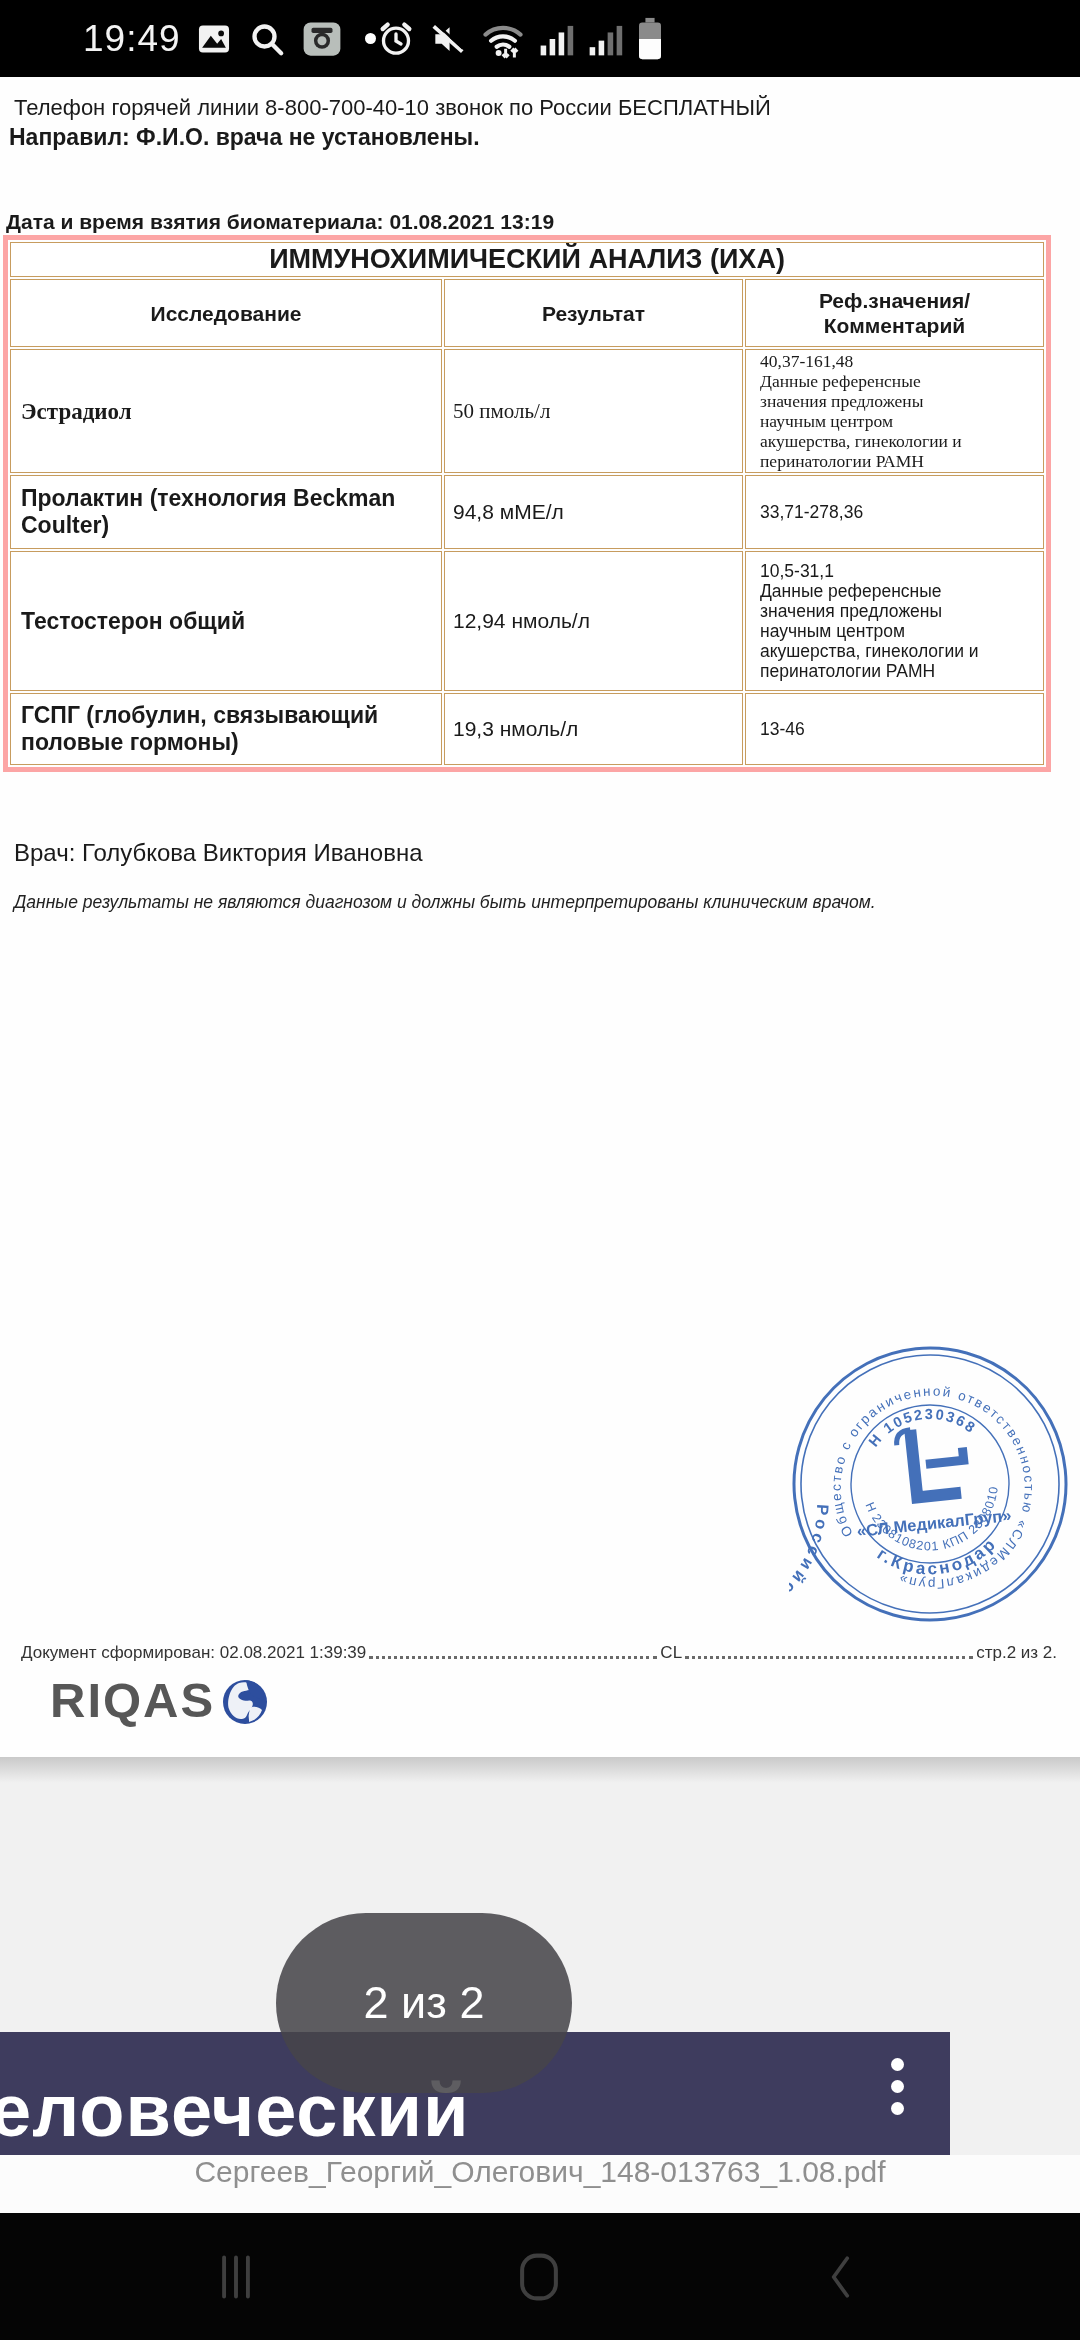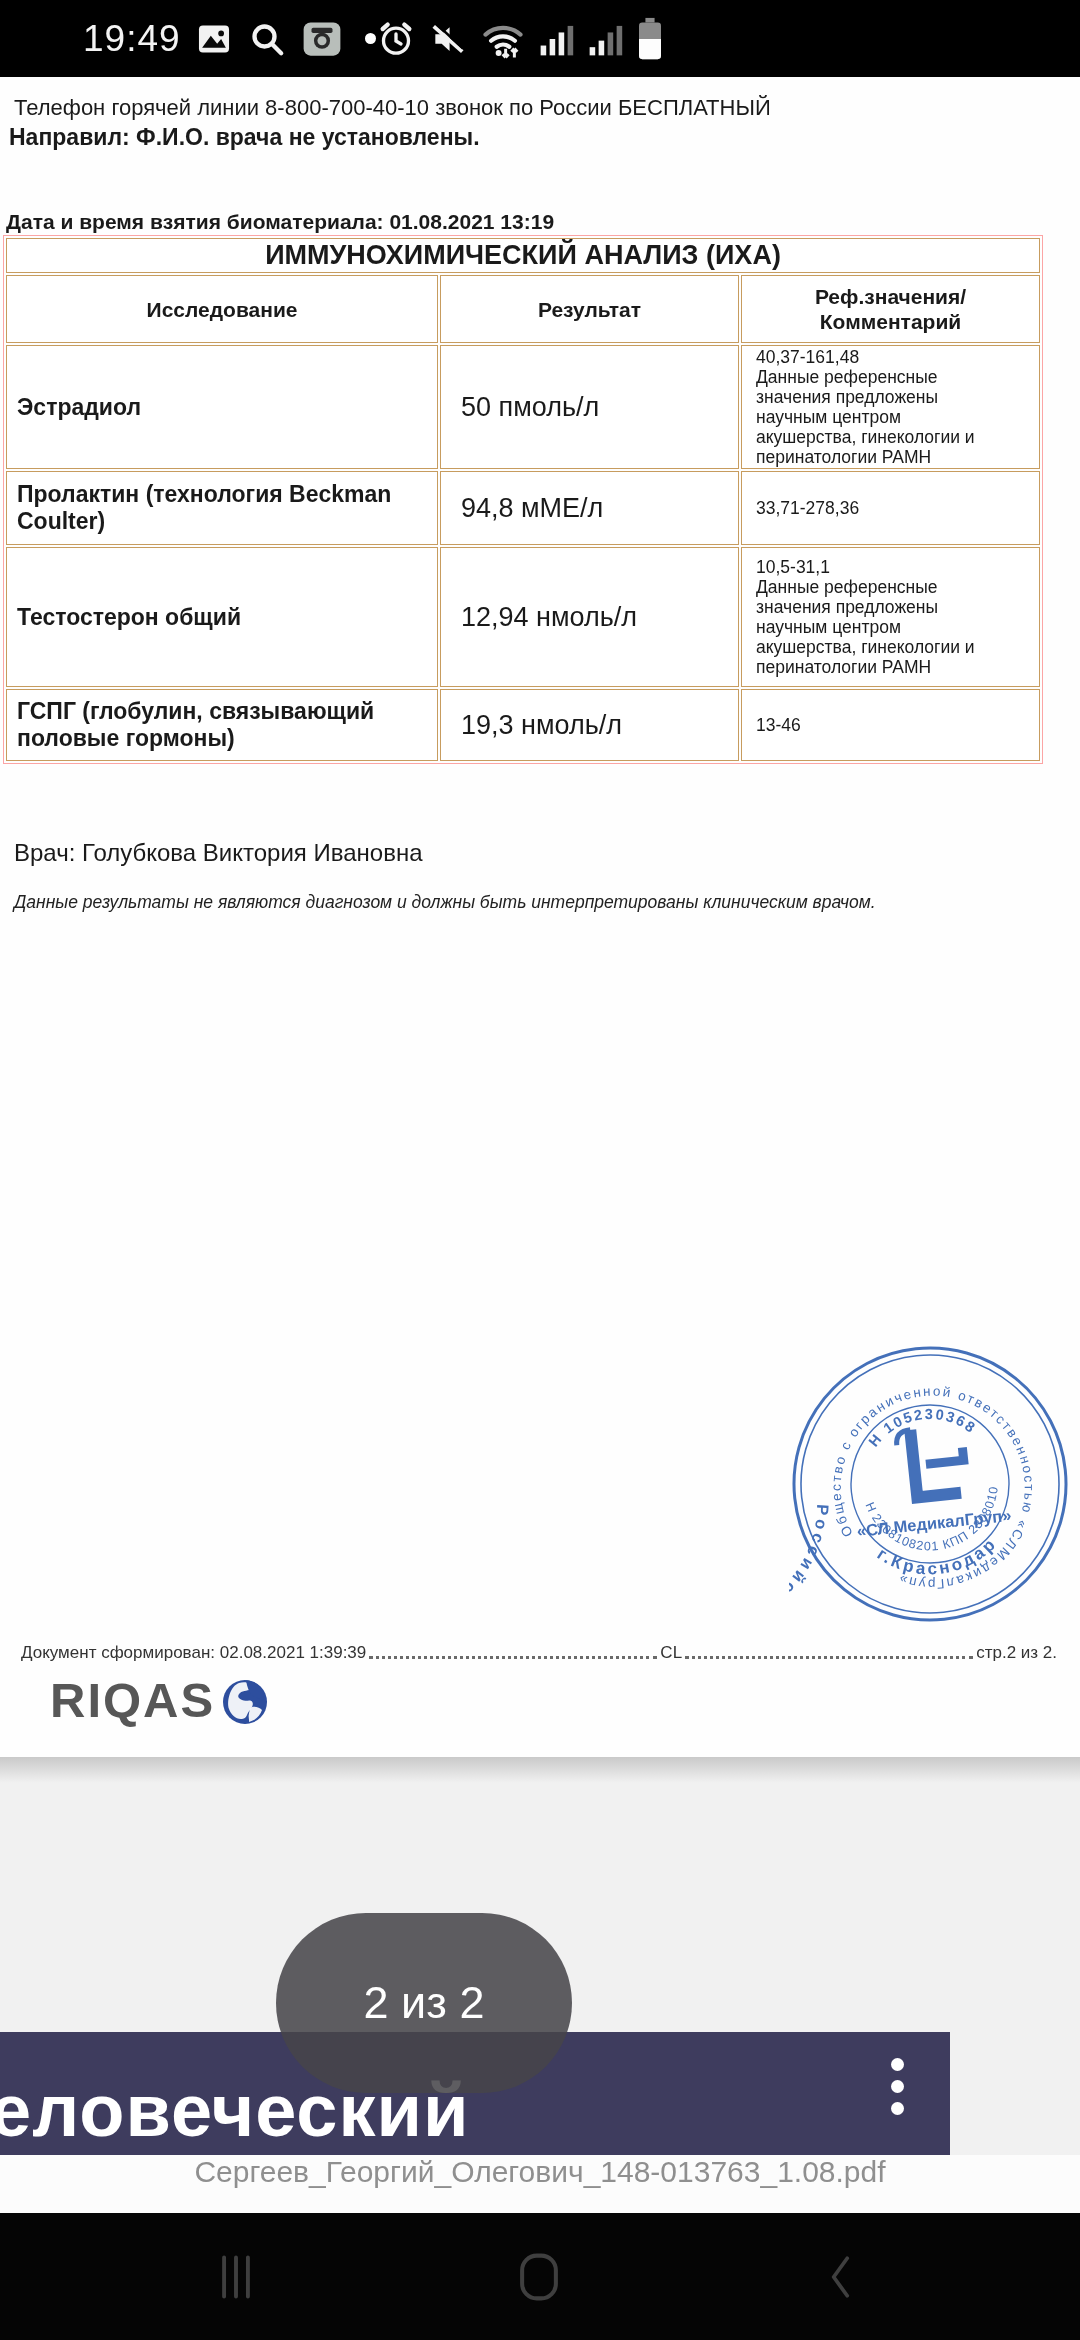--- a/index.html
+++ b/index.html
@@ -15,28 +15,28 @@
   .sb-right{display:flex;align-items:center;gap:13px;margin-right:80px;}
   .notif-dot{width:11px;height:11px;border-radius:50%;background:#fff;margin-left:8px;}
 
   
   .doc{position:absolute;left:0;top:77px;width:1080px;height:1680px;background:#fefefe;color:#1a1a1a;}
   .hotline{position:absolute;left:14px;top:18px;font-size:22px;}
   .referrer{position:absolute;left:9px;top:47px;font-size:23px;font-weight:bold;}
   .biomaterial{position:absolute;left:6px;top:133px;font-size:21px;font-weight:bold;}
 
   table.lab{position:absolute;left:3px;top:158px;width:1038px;table-layout:fixed;
-    border-collapse:separate;border-spacing:2px;border:1px solid #fca5a5;}
+    border-collapse:separate;border-spacing:2px;border:5px solid #fca5a5;}
   table.lab td{border:1px solid #c79c5e;background:#fff;vertical-align:middle;overflow:hidden;}
   td.t-title{height:28px;text-align:center;font-weight:bold;font-size:27px;}
   td.t-head{height:64px;text-align:center;font-weight:bold;font-size:21px;line-height:25px;white-space:pre-line;}
   td.c-name{font-weight:bold;font-size:23px;line-height:27px;padding-left:10px;white-space:pre-line;}
-  td.c-res{font-size:27px;padding-left:20px;}
+  td.c-res{font-size:21px;padding-left:8px;}
   td.c-ref{font-size:17.5px;line-height:20px;padding-left:14px;white-space:pre-line;}
-  tr.r1 td{height:117px;} tr.r2 td{height:70px;} tr.r3 td{height:136px;} tr.r4 td{height:68px;}
+  tr.r1 td{height:117px;font-family:Liberation Serif, serif;} tr.r2 td{height:70px;} tr.r3 td{height:136px;} tr.r4 td{height:68px;}
 
   .doctor{position:absolute;left:14px;top:762px;font-size:24px;}
   .disclaimer{position:absolute;left:14px;top:815px;font-size:17.5px;font-style:italic;color:#222;}
 
   
   .stamp{position:absolute;left:789px;top:1266px;width:282px;height:282px;opacity:.92;}
 
   
   .footline{position:absolute;left:21px;top:1566px;width:1036px;display:flex;align-items:flex-end;
     font-size:17px;color:#333;}

